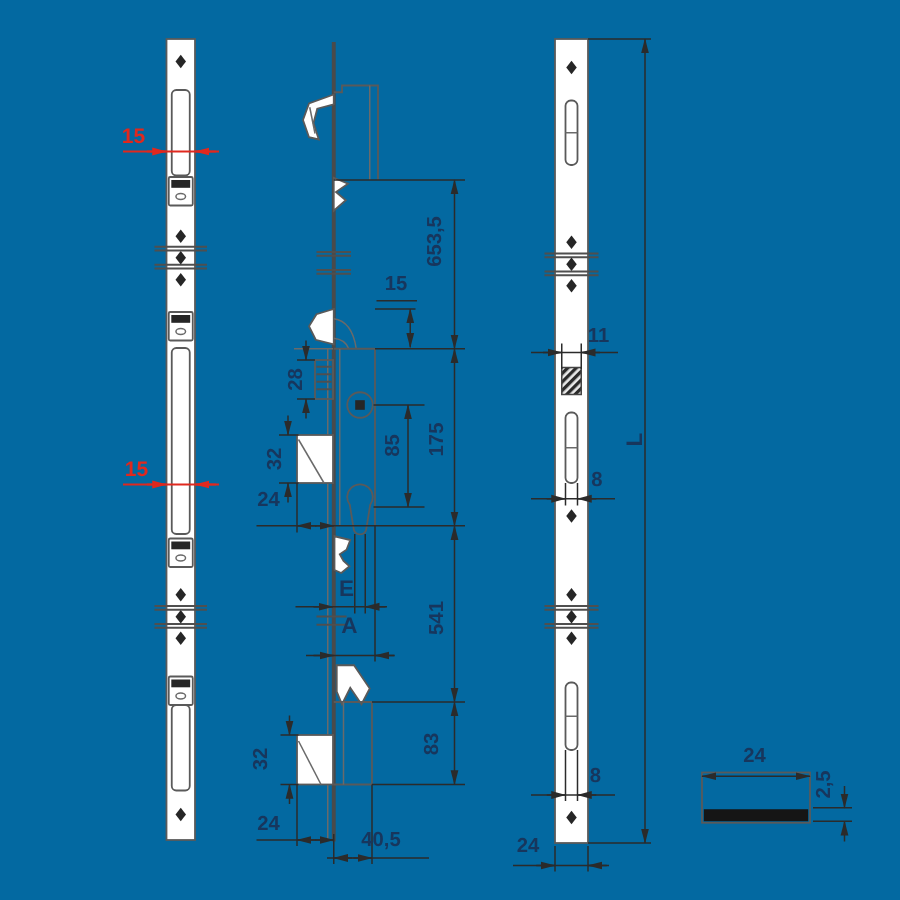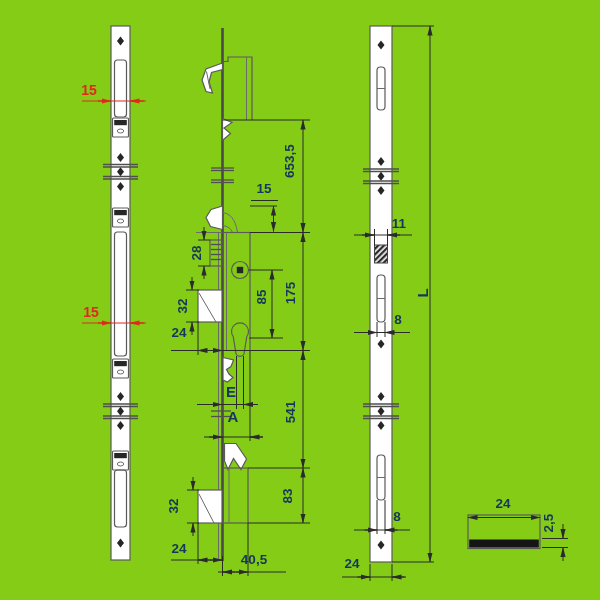--- a/index.html
+++ b/index.html
@@ -1,16 +1,16 @@
 <!DOCTYPE html>
 <html><head>
 <meta charset="utf-8">
 <style>
   html,body{margin:0;padding:0;background:#ffffff;}
-  .stage{position:relative;width:600px;height:600px;background:#84cc16;overflow:hidden;}
+  .stage{position:relative;width:600px;height:600px;background:#0369a1;overflow:hidden;}
   svg text{font-family:"Liberation Sans","DejaVu Sans",sans-serif;}
   .t{font-size:13.5px;font-weight:700;fill:#17365d;}
   .tb{font-size:15px;font-weight:700;fill:#17365d;}
   .tr{font-size:14px;font-weight:700;fill:#e0281e;}
   .ol{stroke:#5a5a5a;stroke-width:1.2;fill:none;}
   .olw{stroke:#5a5a5a;stroke-width:1.2;fill:#ffffff;}
   .thin{stroke:#6a6a6a;stroke-width:1;fill:none;}
   .thick{stroke:#4a4a4a;stroke-width:2.6;fill:none;}
   .dim{stroke:#2b2b2b;stroke-width:1;fill:none;}
   .red{stroke:#e0281e;stroke-width:1.2;fill:none;}

